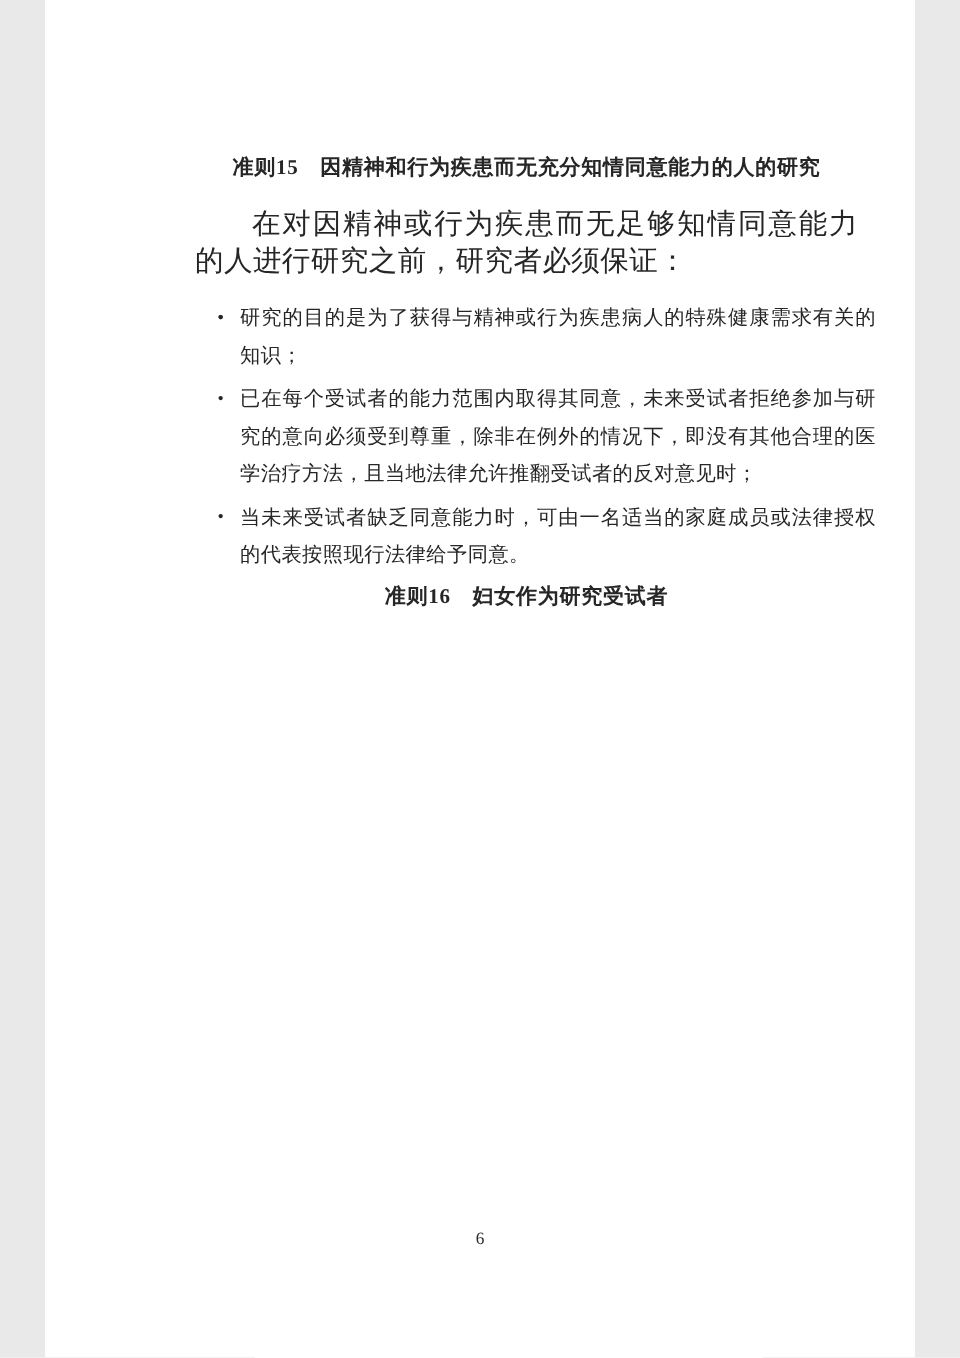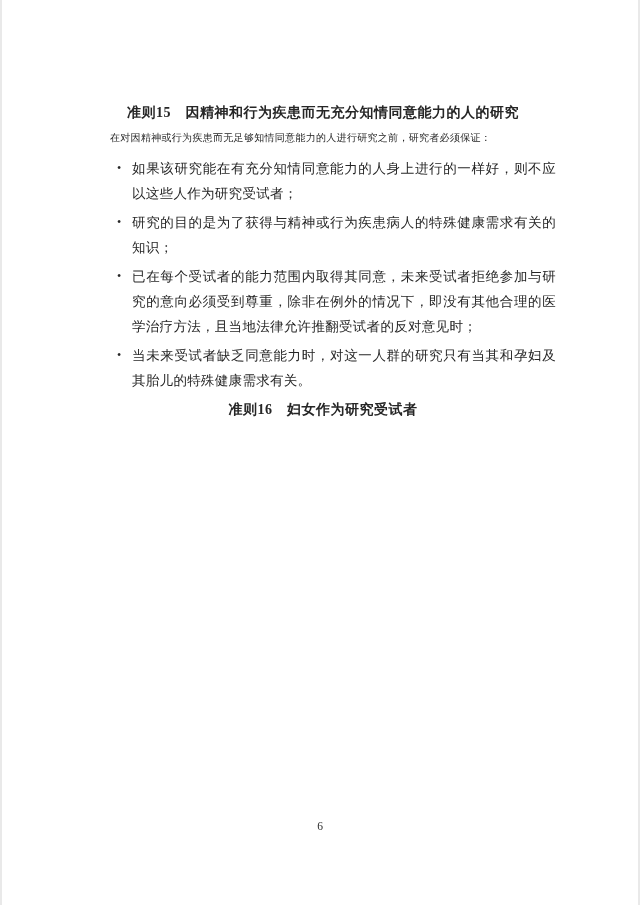--- a/index.html
+++ b/index.html
@@ -2,21 +2,21 @@
 <html lang="zh"><head>
 <meta charset="utf-8">
 <style>
   html, body {
     margin: 0;
     padding: 0;
     background: #e9e9e9;
   }
   .page {
     position: relative;
-    width: 636px;
+    width: 580px;
     height: 905px;
     margin: 0 auto;
     background: #ffffff;
     font-family: "Liberation Serif", "DejaVu Serif", serif;
     color: #262626;
     overflow: hidden;
     box-sizing: border-box;
   }
   .content {
     position: absolute;
@@ -26,22 +26,22 @@
   }
   .guideline-title {
     margin: 0;
     text-align: center;
     font-size: 14px;
     line-height: 25px;
     font-weight: bold;
     letter-spacing: 0.5px;
   }
   .para {
-    margin: 0;
-    font-size: 10px;
+    margin: 12px;
+    font-size: 19px;
     line-height: 25px;
     text-align: justify;
     text-justify: inter-ideograph;
     text-indent: 2em;
     letter-spacing: 0.3px;
   }
   .para.small-indent {
     text-indent: 0.5em;
   }
   ul.bullets {
@@ -84,33 +84,32 @@
 <div class="page">
   <div class="content">
 
     <h2 class="guideline-title">准则15　因精神和行为疾患而无充分知情同意能力的人的研究</h2>
 
     <p class="para">在对因精神或行为疾患而无足够知情同意能力的人进行研究之前，研究者必须保证：</p>
 
     <ul class="bullets">
       <li>
         <span class="bullet-glyph">•</span>
-        <span>如果该研究能在有充分知情同意能力的人身上进行的一样好，则不应以这些人作为研究受试者；</span>
       </li>
       <li>
         <span class="bullet-glyph">•</span>
         <span>研究的目的是为了获得与精神或行为疾患病人的特殊健康需求有关的知识；</span>
       </li>
       <li>
         <span class="bullet-glyph">•</span>
         <span>已在每个受试者的能力范围内取得其同意，未来受试者拒绝参加与研究的意向必须受到尊重，除非在例外的情况下，即没有其他合理的医学治疗方法，且当地法律允许推翻受试者的反对意见时；</span>
       </li>
       <li>
         <span class="bullet-glyph">•</span>
-        <span>当未来受试者缺乏同意能力时，对这一人群的研究只有当其和孕妇及其胎儿的特殊健康需求有关。</span>
+        <span>当未来受试者缺乏同意能力时，可由一名适当的家庭成员或法律授权的代表按照现行法律给予同意。</span>
       </li>
     </ul>
 
     <h2 class="guideline-title section-gap-16">准则16　妇女作为研究受试者</h2>
 
 
 
 
 
   </div>

